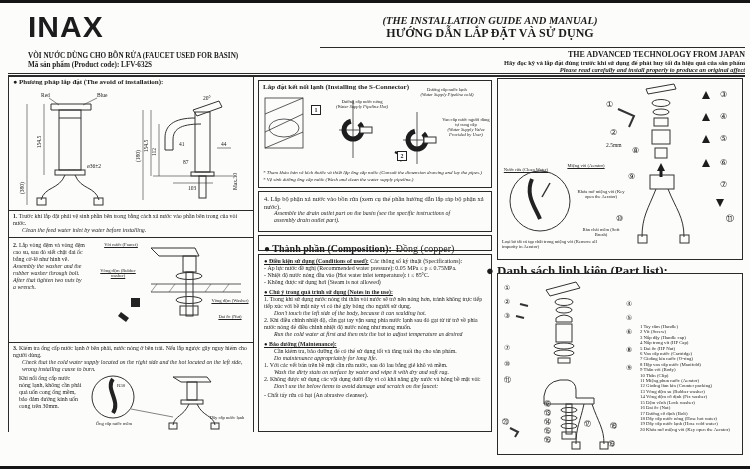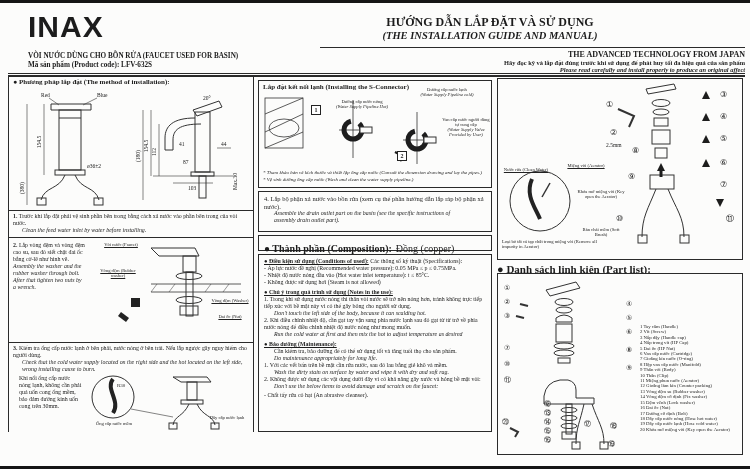--- a/index.html
+++ b/index.html
@@ -24,43 +24,43 @@
 </head>
 <body>
 <div id="page">
 
 <div class="bar" style="top:0;height:3px;"></div>
 <div class="bar" style="top:466px;height:3px;"></div>
 
 <div class="abs b" style="left:28px;top:10px;font-family:'Liberation Sans',sans-serif;font-size:30px;letter-spacing:1px;">INAX</div>
 
 <div class="abs" style="left:320px;top:15px;width:340px;text-align:center;">
+  <div class="b i" style="font-size:10.5px;">(THE INSTALLATION GUIDE AND MANUAL)</div>
   <div class="b" style="font-size:12px;">HƯỚNG DẪN LẮP ĐẶT VÀ SỬ DỤNG</div>
-  <div class="b i" style="font-size:10.5px;">(THE INSTALLATION GUIDE AND MANUAL)</div>
 </div>
 
 <div class="hline" style="left:320px;top:47px;width:425px;"></div>
 
 <div class="abs" style="left:420px;top:50px;width:325px;text-align:right;">
   <div class="b" style="font-size:8px;line-height:9px;">THE ADVANCED TECHNOLOGY FROM JAPAN</div>
   <div class="b" style="font-size:6.4px;line-height:7.4px;">Hãy đọc kỹ và lắp đặt đúng trước khi sử dụng để phát huy tối đa hiệu quả của sản phẩm</div>
   <div class="b i" style="font-size:6.4px;line-height:7.4px;">Please read carefully and install properly to produce an original affect</div>
 </div>
 
 <div class="abs" style="left:28px;top:52px;width:340px;">
   <div class="b" style="font-size:7.2px;line-height:8.6px;">VÒI NƯỚC DÙNG CHO BỒN RỬA (FAUCET USED FOR BASIN)</div>
   <div class="b" style="font-size:7.2px;line-height:8.6px;">Mã sản phẩm (Product code): LFV-632S</div>
 </div>
 
 <div class="hline" style="left:8px;top:72.5px;width:737px;"></div>
 <div class="hline" style="left:8px;top:74.5px;width:737px;height:2px;"></div>
 
 <div class="leftcol">
 
-  <div class="abs b" style="left:4px;top:2px;font-size:7px;">● Phương pháp lắp đặt (The method of installation):</div>
+  <div class="abs b" style="left:4px;top:2px;font-size:7px;">● Phương pháp lắp đặt (The avoid of installation):</div>
 
   <svg class="abs" style="left:4px;top:12px;" width="118" height="120" viewBox="0 0 118 120">
     <g stroke="#333" stroke-width="1" fill="none">
       <path d="M38 16 h40 v6 h-40 z"></path>
       <rect x="46" y="22" width="22" height="60"></rect>
       <line x1="46" y1="30" x2="68" y2="30"></line>
       <rect x="42" y="82" width="30" height="5"></rect>
       <path d="M52 87 C46 102 32 98 28 112"></path>
       <path d="M62 87 C68 102 82 98 86 112"></path>
       <rect x="24" y="110" width="9" height="7"></rect>
@@ -299,21 +299,21 @@
     <text x="118" y="142" font-size="8">⑩</text>
     <text x="228" y="142" font-size="8">⑪</text>
   </svg>
   <span class="lbl u" style="left:4px;top:88px;width:48px;">Nước rửa (Clean Water)</span>
   <span class="lbl u" style="left:66px;top:84px;width:44px;">Miệng vòi (Aerator)</span>
   <span class="lbl" style="left:78px;top:110px;width:50px;">Khóa mở miệng vòi (Key open the Aerator)</span>
   <span class="lbl" style="left:78px;top:148px;width:50px;">Bàn chải mềm (Soft Brush)</span>
   <span class="lbl" style="left:4px;top:160px;width:106px;text-align:left;">Loại bỏ tất cả tạp chất trong miệng vòi (Remove all impurity in Aerator)</span>
 </div>
 
-<div class="abs b" style="left:497px;top:263px;font-size:11px;">● Danh sách linh kiện (Part list):</div>
+<div class="abs b" style="left:486px;top:263px;font-size:13px;">● Danh sách linh kiện (Part list):</div>
 
 <div class="box" style="left:497px;top:273px;width:246px;height:182px;">
   <svg class="abs" style="left:2px;top:2px;" width="138" height="176" viewBox="0 0 138 176">
     <g stroke="#333" stroke-width="1" fill="none">
       <path d="M46 14 l30 -8 l4 6 l-30 8 z"></path>
       <ellipse cx="64" cy="26" rx="9" ry="3.5"></ellipse>
       <ellipse cx="64" cy="34" rx="8" ry="3"></ellipse>
       <path d="M56 42 q8 -6 16 0 v4 h-16 z"></path>
       <rect x="56" y="48" width="16" height="18"></rect>
       <ellipse cx="64" cy="70" rx="10" ry="3"></ellipse>

